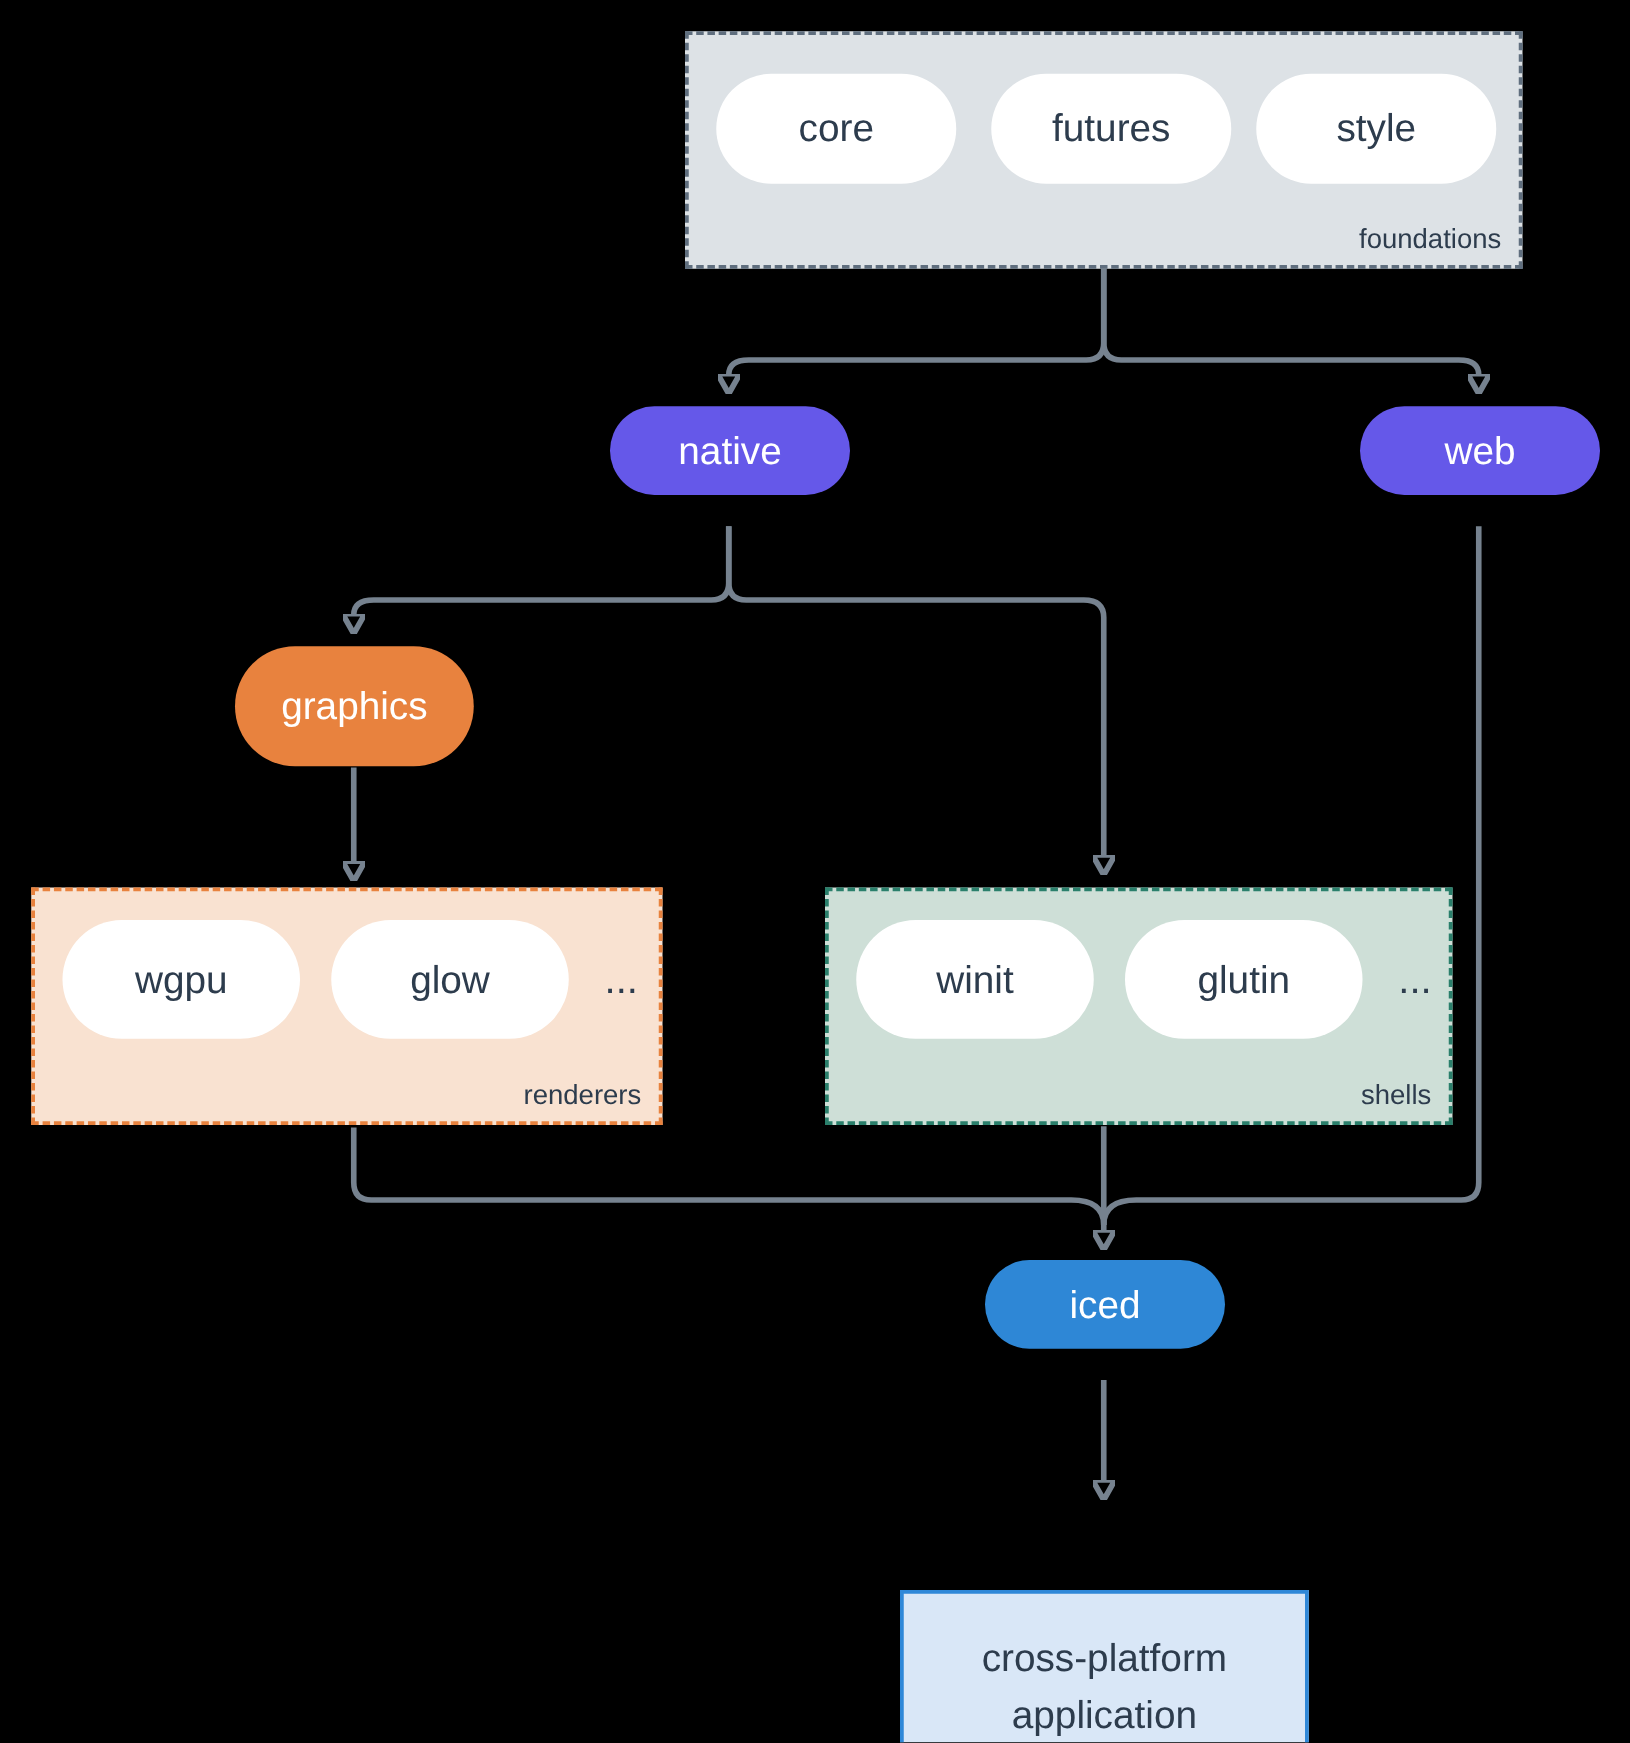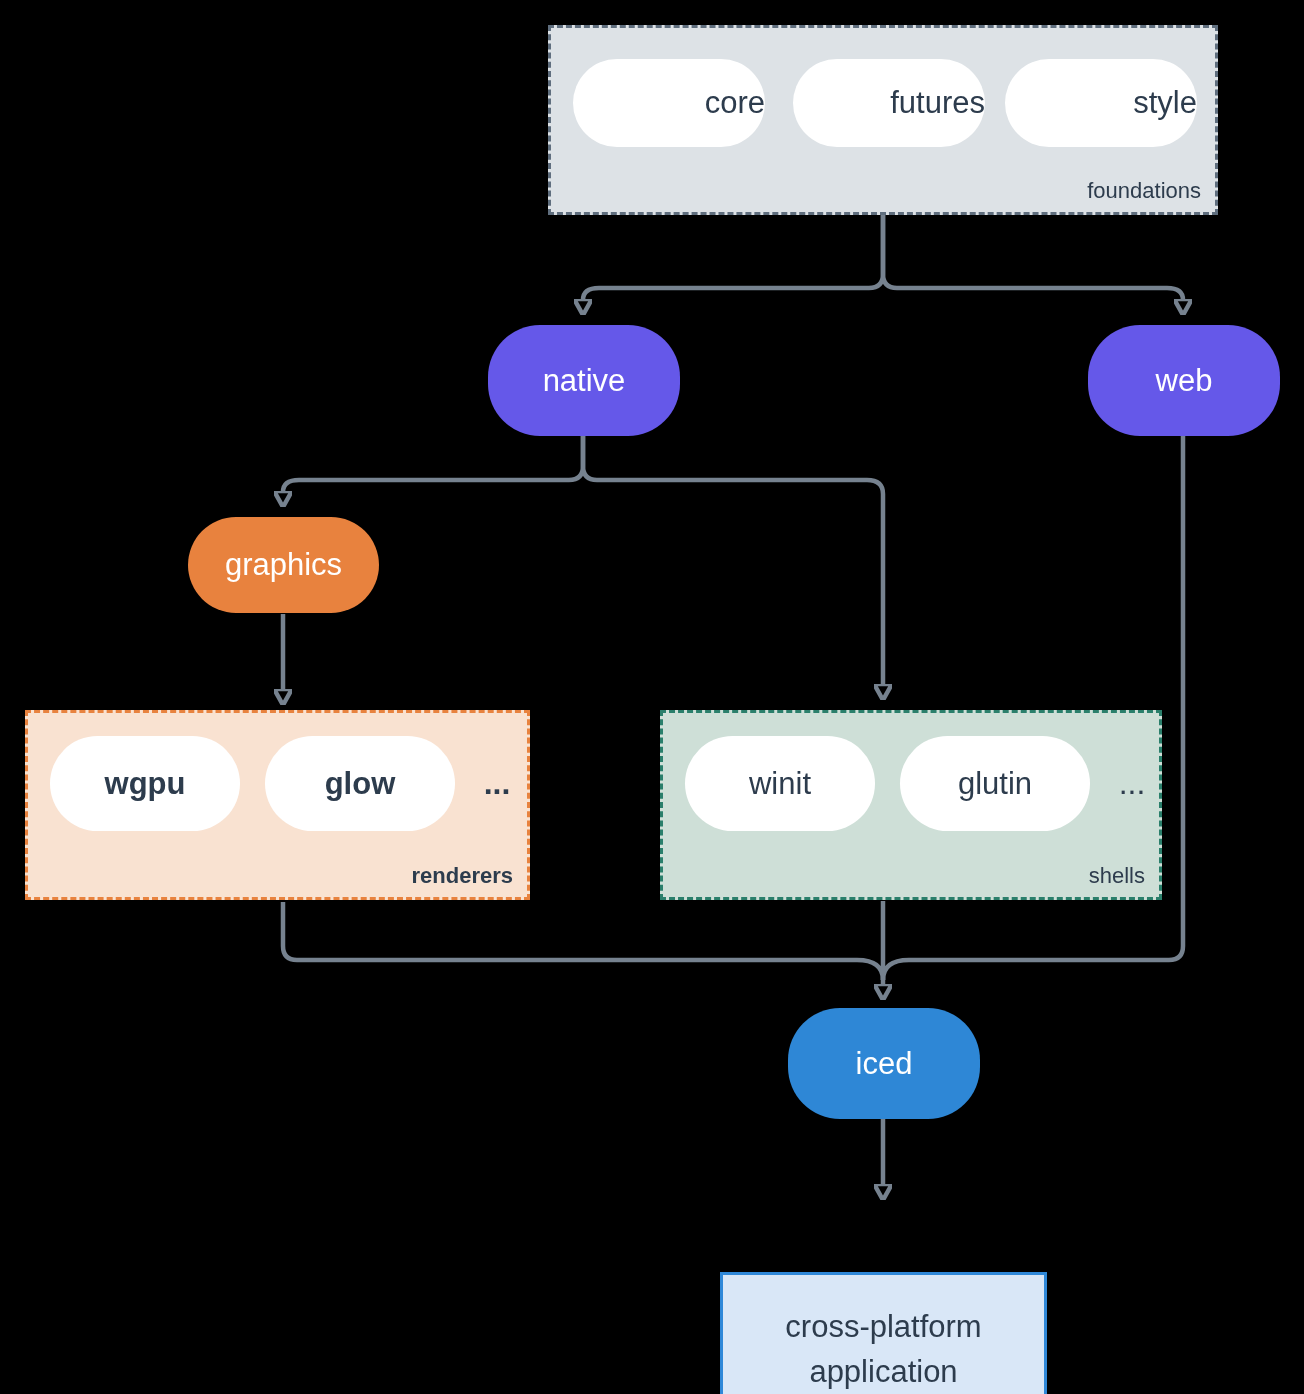--- a/index.html
+++ b/index.html
@@ -34,21 +34,20 @@
   }
   .box-foundations {
     left: 548px; top: 25px; width: 670px; height: 190px;
     background: #DDE2E6;
     border: 3px dashed #5F6E7E;
   }
   .box-renderers {
     left: 25px; top: 710px; width: 505px; height: 190px;
     background: #F9E2D1;
     border: 3px dashed #E8823E;
-    font-weight: bold;
   }
   .box-shells {
     left: 633px; top: 710px; width: 502px; height: 190px;
     background: #CEDFD7;
     border: 3px dashed #2A7F6B;
     margin-left: 27px;
   }
   .group-label {
     position: absolute;
     right: 14px;
@@ -67,21 +66,20 @@
   .pill-white {
     background: #FFFFFF;
     color: #2D3C4D;
     width: 190px;
     height: 95px;
   }
   .box-foundations .pill-white {
     width: 192px;
     height: 88px;
     top: 31px;
-    justify-content: flex-end;
   }
   .pill-core    { left: 22px; }
   .pill-futures { left: 242px; }
   .pill-style   { left: 454px; }
   .pill-wgpu, .pill-winit   { left: 22px; top: 23px; }
   .pill-glow, .pill-glutin  { left: 237px; top: 23px; }
   .ellipsis {
     position: absolute;
     left: 444px;
     top: 23px;
@@ -89,21 +87,21 @@
     width: 50px;
     display: flex;
     align-items: center;
     justify-content: center;
     font-size: 32px;
     color: #2D3C4D;
   }
   .node-pill {
     position: absolute;
     width: 192px;
-    height: 111px;
+    height: 71px;
     display: flex;
     align-items: center;
     justify-content: center;
     border-radius: 52px;
     color: #FFFFFF;
     font-size: 31px;
   }
   .node-native   { left: 488px;  top: 325px;  background: #6558E9; }
   .node-web      { left: 1088px; top: 325px;  background: #6558E9; justify-content: center; }
   .node-graphics { left: 188px;  top: 517px;  background: #E8823E; width: 191px; height: 96px; }

